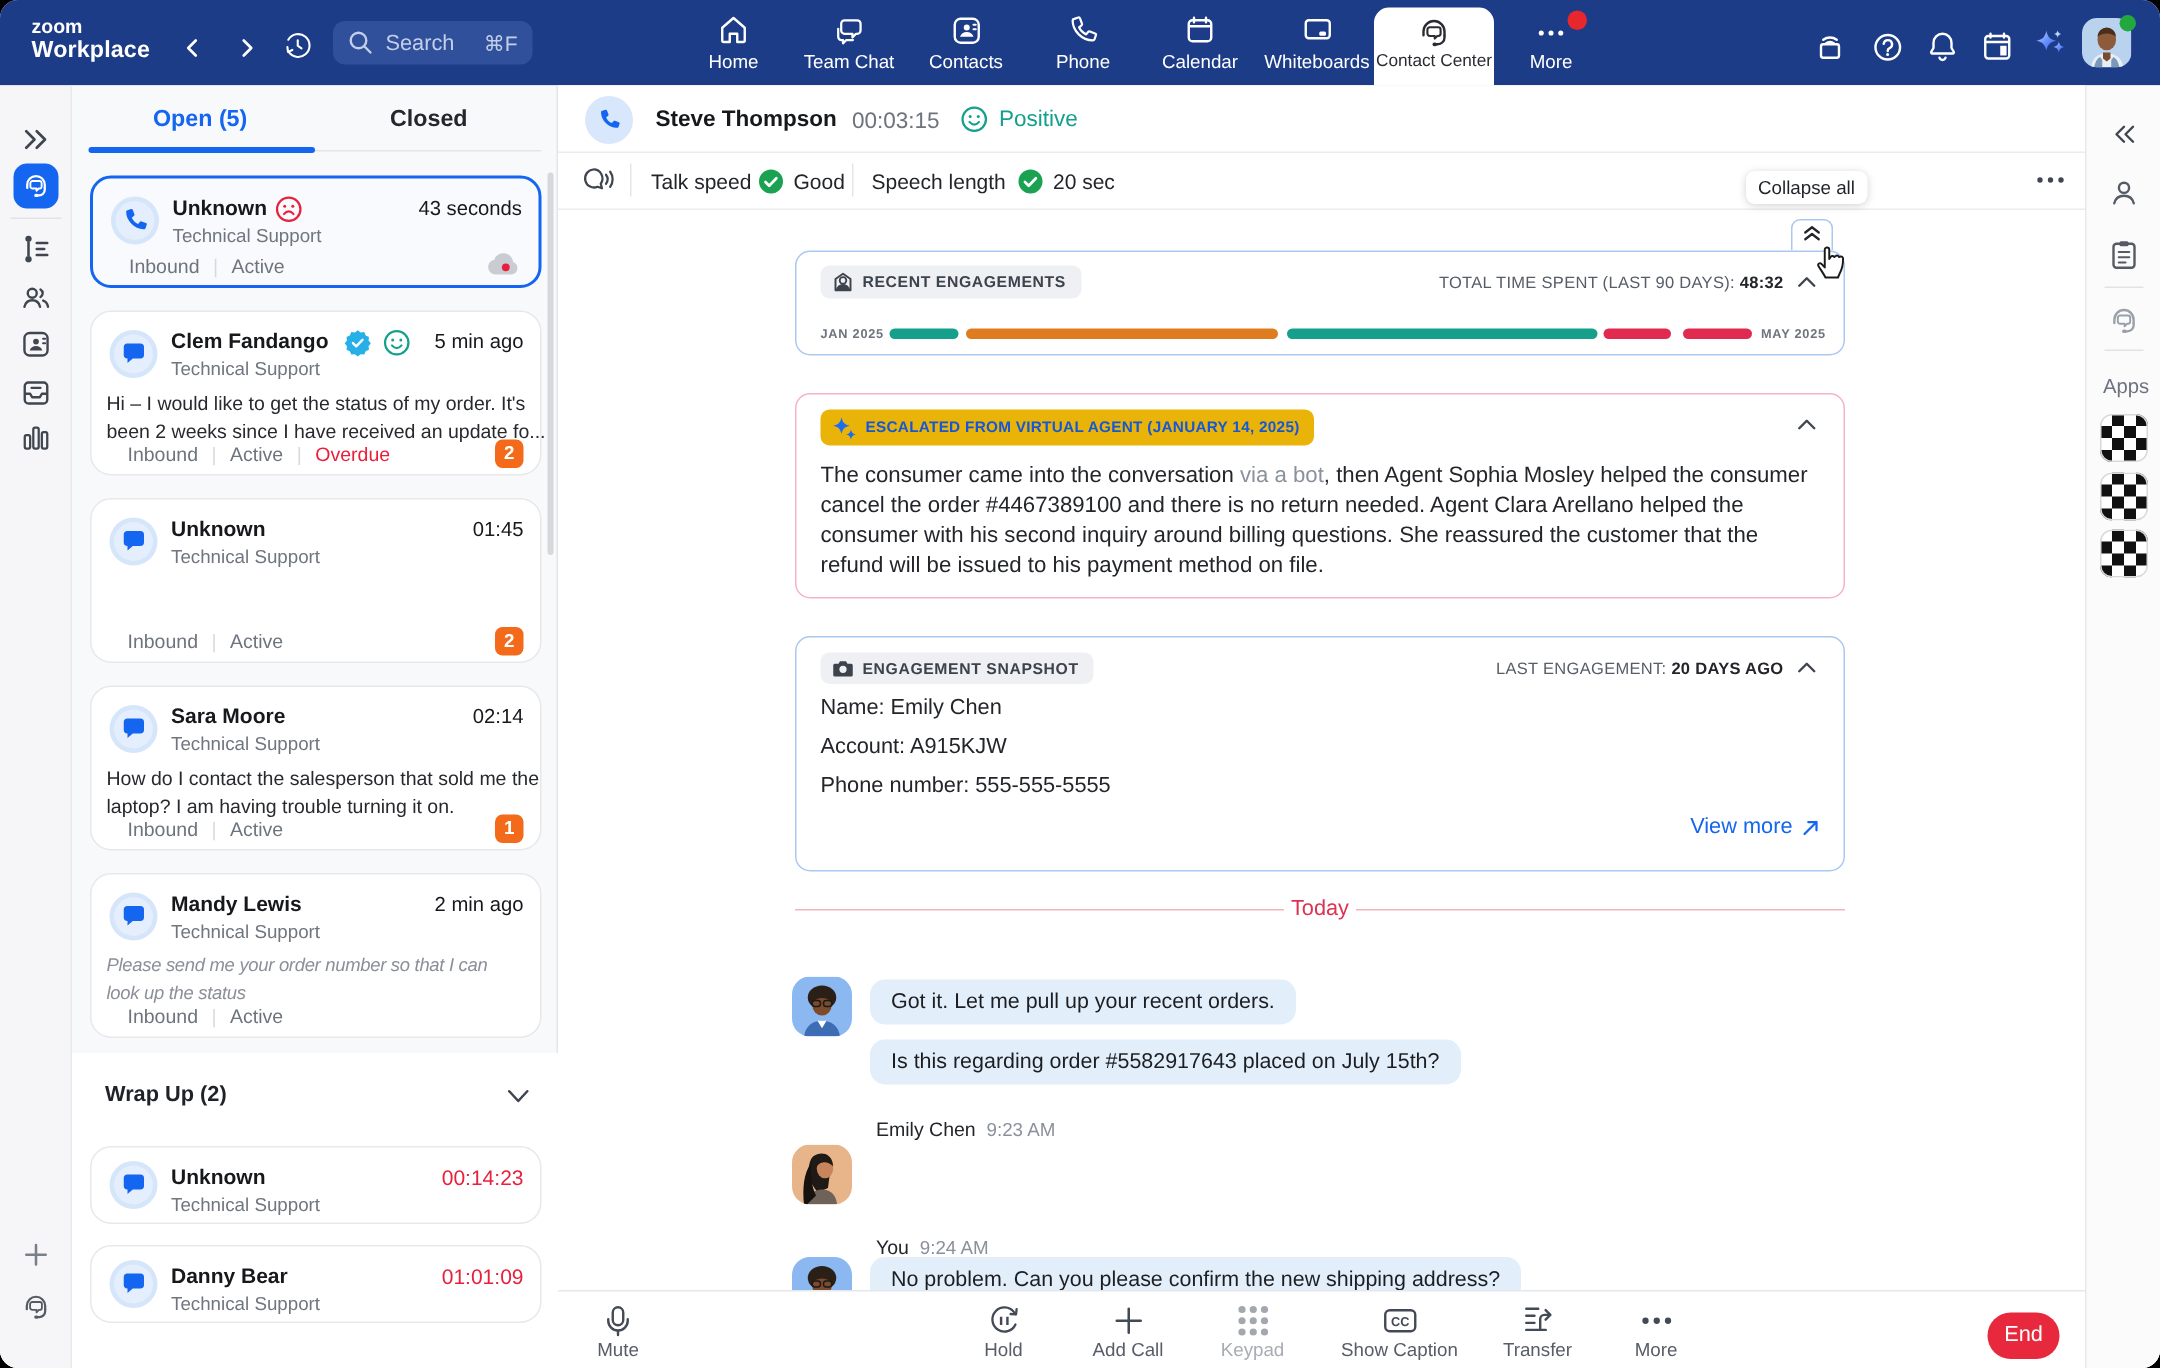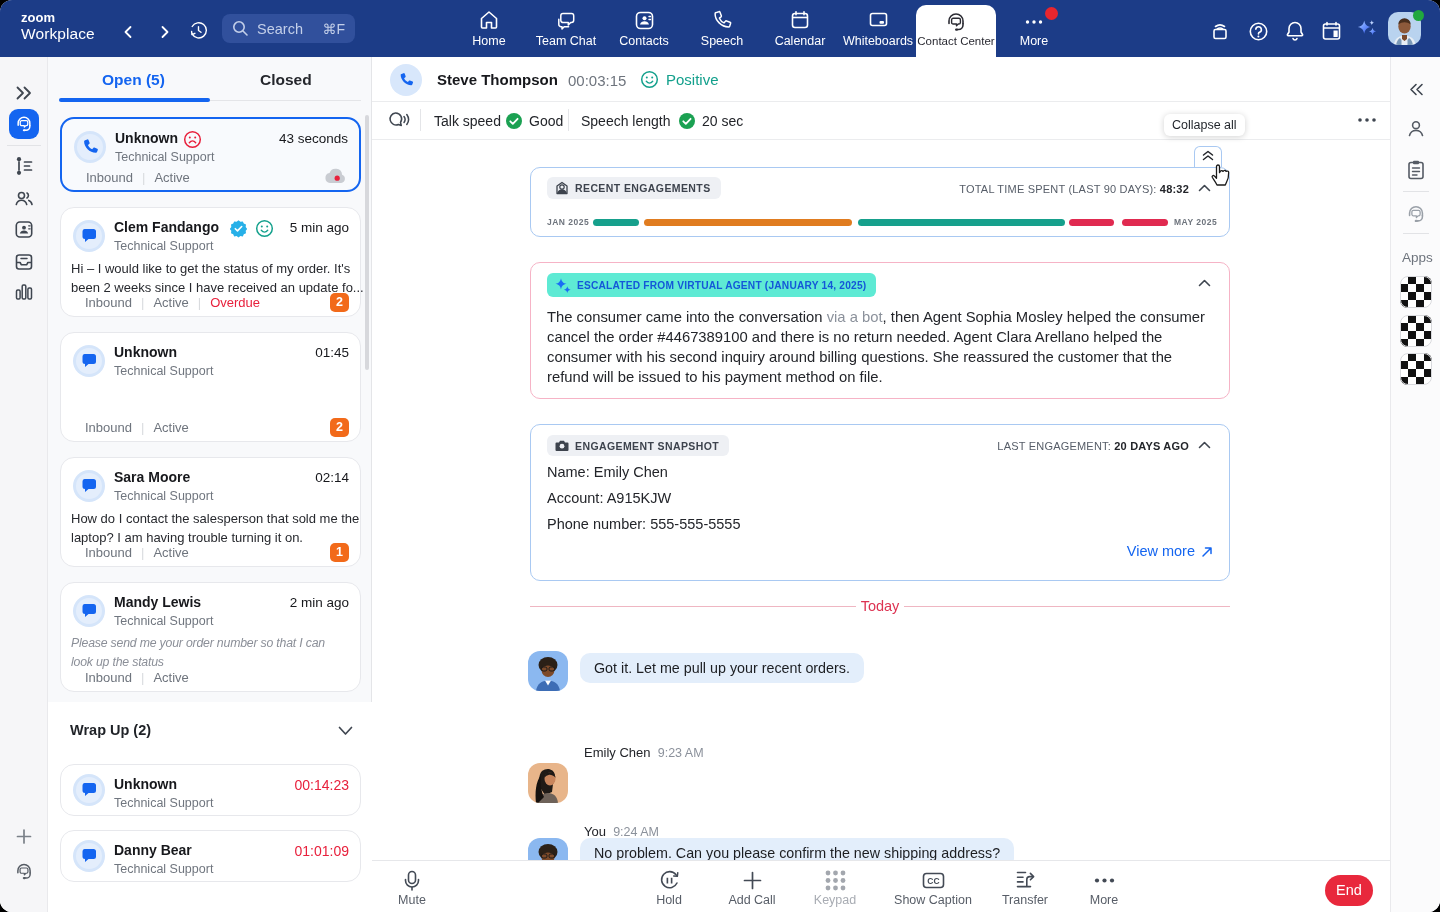--- a/index.html
+++ b/index.html
@@ -54,21 +54,21 @@
 .tbtn{position:absolute;text-align:center;color:#575d67;font-size:12.5px;white-space:nowrap;}
 .tbtn svg{display:block;margin:0 auto;}
 #endbtn{position:absolute;left:953px;top:14px;width:48px;height:31px;background:#e8283c;border-radius:16px;color:#fff;font-size:14.5px;text-align:center;line-height:31px;}
 </style>
 </head>
 <body>
 <div id="screen">
 <div id="topbar">
   <div class="logo" style="position:absolute;left:21px;top:11px;color:#fff;line-height:1;">
     <div style="font-size:13px;font-weight:bold;">zoom</div>
-    <div style="font-size:15.5px;font-weight:normal;margin-top:2px;letter-spacing:.1px;">Workplace</div>
+    <div style="font-size:15.5px;font-weight:bold;margin-top:2px;letter-spacing:.1px;">Workplace</div>
   </div>
   <svg class="abs" style="left:121px;top:25px;" width="14" height="14" viewBox="0 0 14 14">
         <path d="M9.5 2 L4.5 7 L9.5 12" stroke="#fff" stroke-width="1.8" fill="none" stroke-linecap="round" stroke-linejoin="round"></path>
       </svg>
   <svg class="abs" style="left:158px;top:25px;" width="14" height="14" viewBox="0 0 14 14">
         <path d="M4.5 2 L9.5 7 L4.5 12" stroke="#fff" stroke-width="1.8" fill="none" stroke-linecap="round" stroke-linejoin="round"></path>
       </svg>
   <svg class="abs" style="left:189px;top:21px;" width="19" height="19" viewBox="0 0 19 19">
         <path d="M3.2 13.2 A7.6 7.6 0 1 0 3.2 5.5" stroke="#fff" stroke-width="1.4" fill="none" stroke-linecap="round"></path>
         <path d="M5.9 12.3 L3 13.6 L2.6 10.4" stroke="#fff" stroke-width="1.4" fill="none" stroke-linecap="round" stroke-linejoin="round"></path>
@@ -101,21 +101,21 @@
             <circle cx="11.5" cy="9.3" r="2" fill="#fff"></circle>
             <path d="M7 15.5 c0.6-2.2 2.4-3.2 4.5-3.2 s3.9 1 4.5 3.2" fill="#fff"></path>
             <path d="M16 7.5 h1.5 M16 10.5 h1.5" stroke="#fff" stroke-width="1.4" stroke-linecap="round"></path>
           </svg></div>
     <div class="nlabel">Contacts</div>
   </div>
   <div class="navitem" style="left:683px;">
     <div class="nicon"><svg width="22" height="22" viewBox="0 0 22 22">
             <path d="M5.2 3.6 l2.6-0.9 c0.5-0.2 1 0.1 1.2 0.6 l1.3 3.4 c0.2 0.4 0 0.9-0.3 1.2 l-1.6 1.3 c0.9 2.1 2.6 3.8 4.7 4.7 l1.3-1.6 c0.3-0.4 0.8-0.5 1.2-0.3 l3.4 1.3 c0.5 0.2 0.8 0.7 0.6 1.2 l-0.9 2.6 c-0.2 0.5-0.6 0.8-1.1 0.8 C10.5 18 4 11.5 4.1 4.7 c0-0.5 0.4-1 1.1-1.1 Z" stroke="#fff" stroke-width="1.5" fill="none" stroke-linejoin="round"></path>
           </svg></div>
-    <div class="nlabel">Speech</div>
+    <div class="nlabel">Phone</div>
   </div>
   <div class="navitem" style="left:761px;">
     <div class="nicon"><svg width="22" height="22" viewBox="0 0 22 22">
             <rect x="3.5" y="4.5" width="15" height="14" rx="2.5" stroke="#fff" stroke-width="1.6" fill="none"></rect>
             <path d="M3.5 8.5 h15" stroke="#fff" stroke-width="1.6"></path>
             <path d="M7 2.8 v3 M15 2.8 v3" stroke="#fff" stroke-width="1.6" stroke-linecap="round"></path>
           </svg></div>
     <div class="nlabel">Calendar</div>
   </div>
   <div class="navitem" style="left:839px;">
@@ -420,21 +420,21 @@
         <div style="position:absolute;left:16px;top:49px;font-size:8.5px;font-weight:bold;letter-spacing:.5px;color:#6e747d;white-space:nowrap;">JAN 2025</div>
         <div style="position:absolute;left:62px;top:51px;width:46px;height:7px;border-radius:4px;background:#16a08c;"></div>
         <div style="position:absolute;left:113px;top:51px;width:208px;height:7px;border-radius:4px;background:#e07c20;"></div>
         <div style="position:absolute;left:327px;top:51px;width:207px;height:7px;border-radius:4px;background:#16a08c;"></div>
         <div style="position:absolute;left:538px;top:51px;width:45px;height:7px;border-radius:4px;background:#e02a50;"></div>
         <div style="position:absolute;left:591px;top:51px;width:46px;height:7px;border-radius:4px;background:#e02a50;"></div>
         <div style="position:absolute;left:643px;top:49px;font-size:8.5px;font-weight:bold;letter-spacing:.5px;color:#6e747d;white-space:nowrap;">MAY 2025</div>
       </div>
 
       <div class="panel" style="top:205px;height:137px;border:1px solid #f6b3c6;">
-        <div class="pillhead" style="position:absolute;left:16px;top:10px;background:#5eead4;color:#1457d8;font-size:10.2px;letter-spacing:.2px;">
+        <div class="pillhead" style="position:absolute;left:16px;top:10px;background:#eab308;color:#1457d8;font-size:10.2px;letter-spacing:.2px;">
           <svg width="16" height="16" viewBox="0 0 16 16">
                 <path d="M6 1.2 c0.7 3.5 2.1 4.9 5.6 5.6 c-3.5 0.7-4.9 2.1-5.6 5.6 c-0.7-3.5-2.1-4.9-5.6-5.6 c3.5-0.7 4.9-2.1 5.6-5.6 Z" fill="#1a6cf5"></path>
                 <path d="M12.3 9.3 c0.42 2.1 1.25 2.93 3.35 3.35 c-2.1 0.42-2.93 1.25-3.35 3.35 c-0.42-2.1-1.25-2.93-3.35-3.35 c2.1-0.42 2.93-1.25 3.35-3.35 Z" fill="#1a6cf5"></path>
               </svg>
           ESCALATED FROM VIRTUAL AGENT (JANUARY 14, 2025)
         </div>
         <svg class="abs" style="right:18px;top:16px;" width="13" height="8" viewBox="0 0 13 8">
               <path d="M1.5 6.5 L6.5 1.5 L11.5 6.5" stroke="#3f4650" stroke-width="1.6" fill="none" stroke-linecap="round" stroke-linejoin="round"></path>
             </svg>
         <div style="position:absolute;left:16px;top:44px;width:668px;font-size:14.8px;line-height:20px;color:#23252a;">The consumer came into the conversation <span style="color:#8b919b;">via a bot</span>, then Agent Sophia Mosley helped the consumer cancel the order #4467389100 and there is no return needed. Agent Clara Arellano helped the consumer with his second inquiry around billing questions. She reassured the customer that the refund will be issued to his payment method on file.</div>
@@ -470,20 +470,21 @@
               <ellipse cx="20" cy="14" rx="9.5" ry="8" fill="#2b2017"></ellipse>
               <ellipse cx="20" cy="19" rx="6.5" ry="7" fill="#7d4a2a"></ellipse>
               <path d="M13.5 17 a6.5 6.5 0 0 1 13 0 c-2-1.8-4.2-2.6-6.5-2.6 s-4.5 0.8-6.5 2.6 Z" fill="#2b2017"></path>
               <rect x="13.5" y="16" width="5.5" height="4" rx="1.8" fill="none" stroke="#1a1a1a" stroke-width="1"></rect>
               <rect x="21" y="16" width="5.5" height="4" rx="1.8" fill="none" stroke="#1a1a1a" stroke-width="1"></rect>
               <path d="M8 40 c1-7 5.5-10.5 12-10.5 s11 3.5 12 10.5 Z" fill="#3d6db5"></path>
               <path d="M17 29.5 h6 l-3 5 Z" fill="#fff"></path>
             </svg>
       </div>
       <div style="position:absolute;left:208px;top:596px;background:#e3eefb;border-radius:10px;padding:7px 14px;font-size:14.3px;color:#1c1e22;">Got it. Let me pull up your recent orders.</div>
+      <div style="position:absolute;left:208px;top:636px;background:#e3eefb;border-radius:10px;padding:7px 14px;font-size:14.3px;color:#1c1e22;">Is this regarding order #5582917643 placed on July 15th?</div>
       <div style="position:absolute;left:212px;top:688px;font-size:13px;color:#23252a;">Emily Chen&nbsp;&nbsp;<span style="font-size:12.5px;color:#8b919b;">9:23 AM</span></div>
       <div style="position:absolute;left:156px;top:706px;width:40px;height:40px;border-radius:12px;overflow:hidden;">
         <svg width="40" height="40" viewBox="0 0 40 40">
               <rect width="40" height="40" fill="#e8b58a"></rect>
               <path d="M14 8 c5-4 12-2 13 4 c0.6 4-0.5 7-2 9 l-1 8 -7 3 -4-6 c-2-5-3-14 1-18 Z" fill="#1f1a16"></path>
               <ellipse cx="22" cy="16" rx="5.5" ry="6.5" fill="#c8855c"></ellipse>
               <path d="M16.5 15 a5.5 5.5 0 0 1 11-0.5 c-2.5-2-4.5-3-7-2.5 c-2 0.4-3.2 1.4-4 3 Z" fill="#1f1a16"></path>
               <path d="M10 40 c0.5-6.5 4.5-10 10-10 s9.5 3.5 10 10 Z" fill="#6e6259"></path>
               <path d="M13 12 c-1 8 0 16 3 22 l-6 6 h-2 c-1-10-0.5-21 5-28 Z" fill="#16120f"></path>
             </svg>

